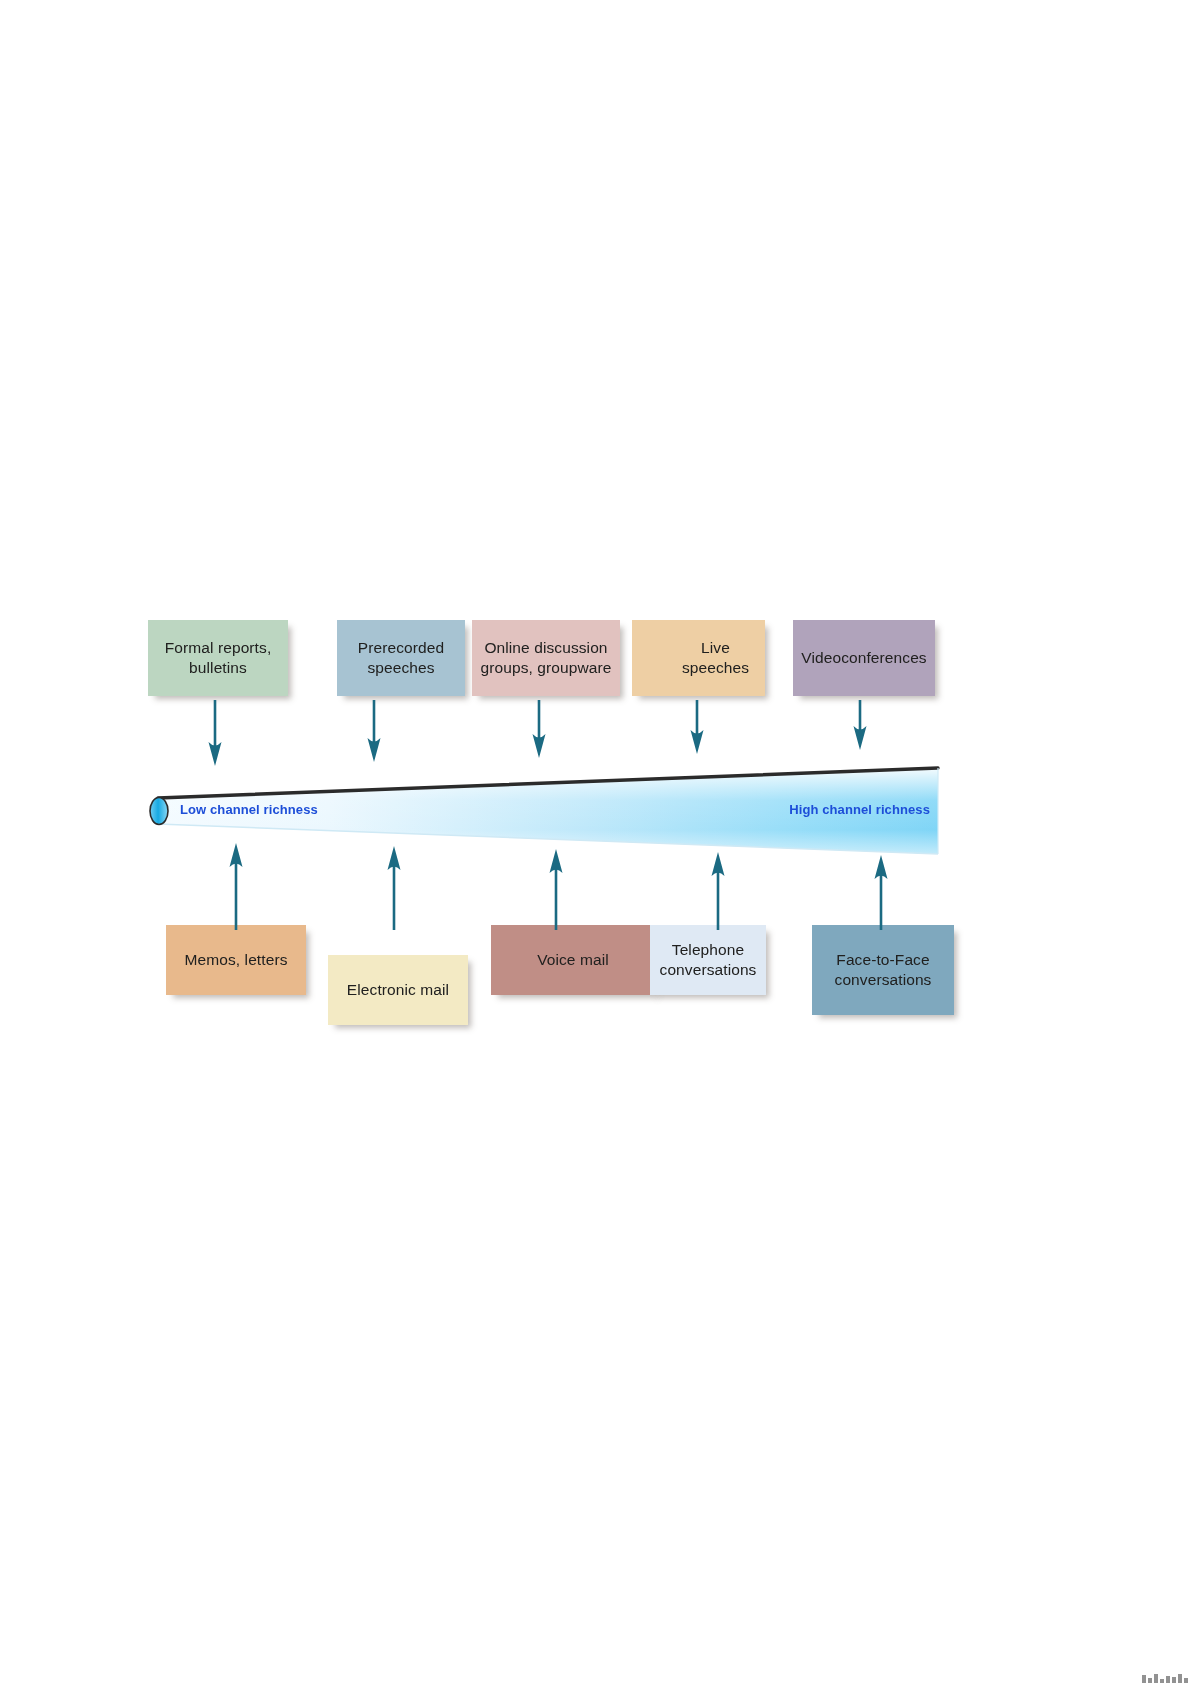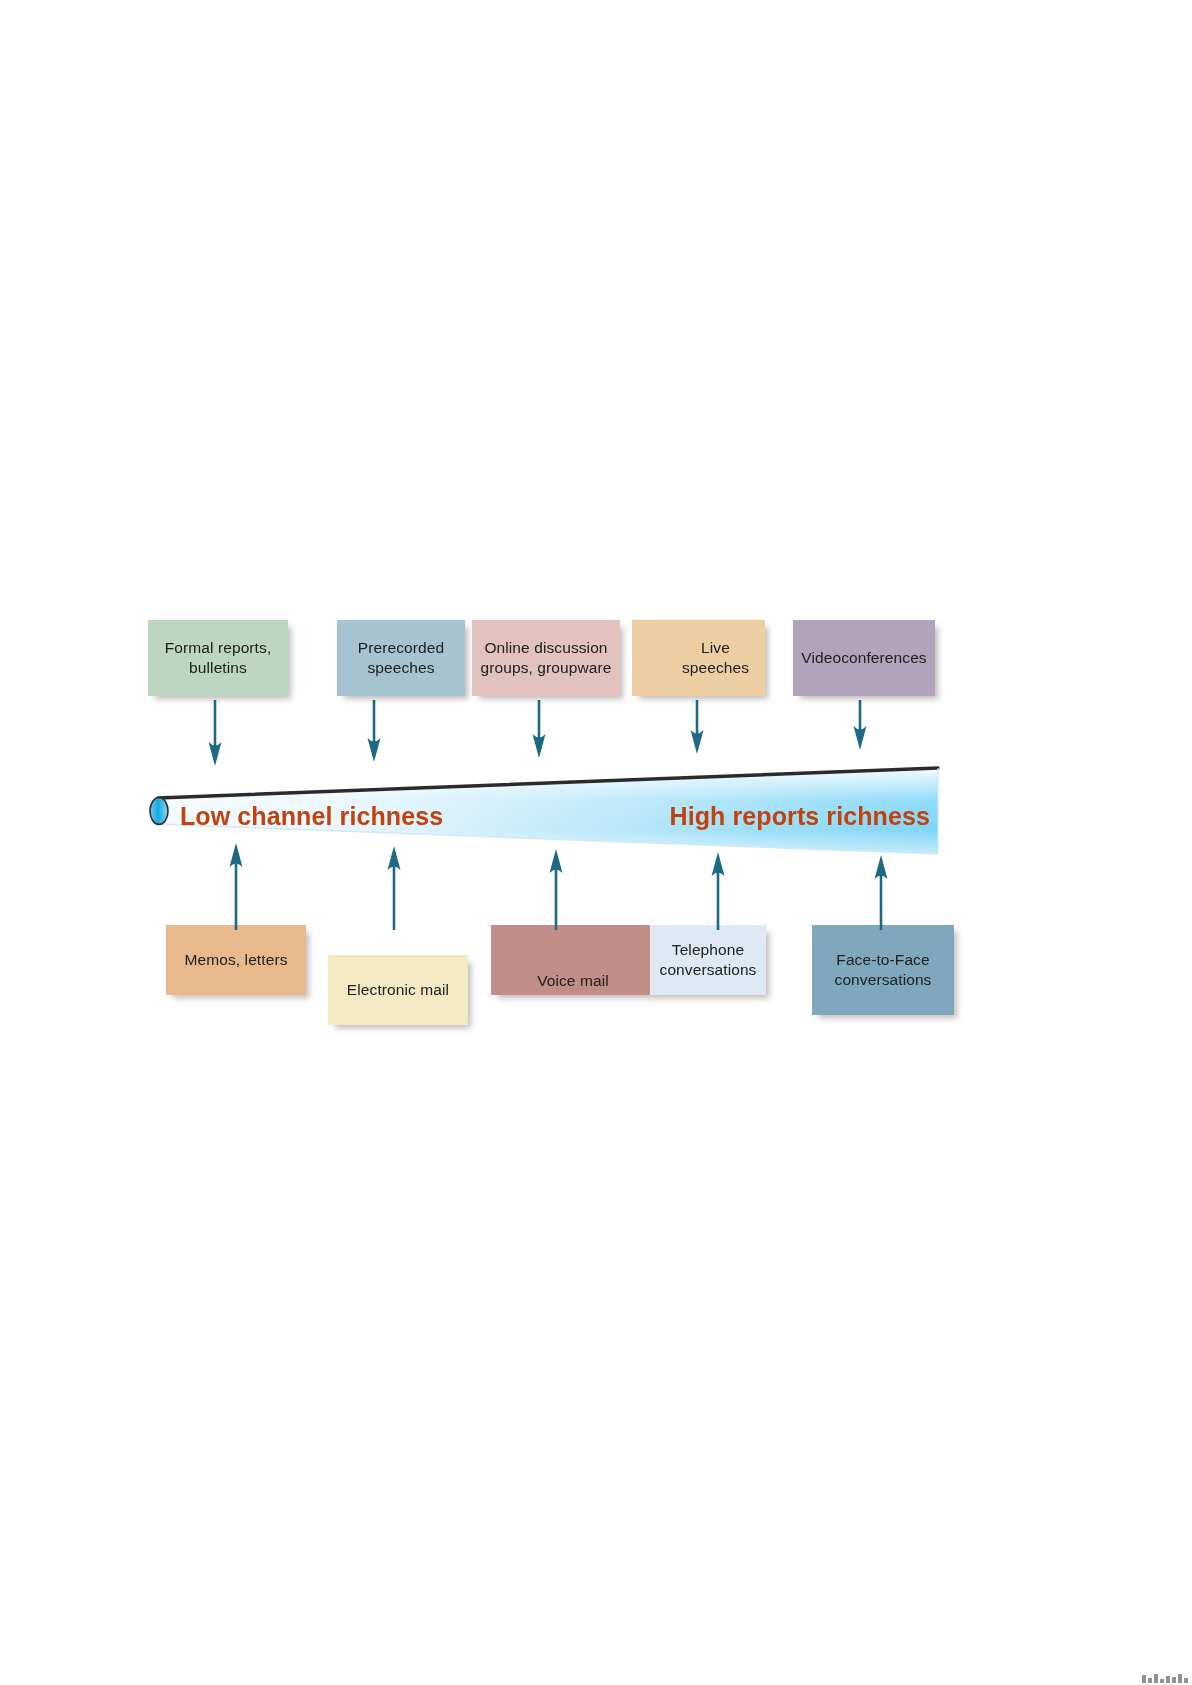--- a/index.html
+++ b/index.html
@@ -69,22 +69,22 @@
     top: 762px;
     width: 800px;
     height: 98px;
   }
   #cyl-svg { display: block; }
 
   .cyl-text {
     position: absolute;
     font-family: "Liberation Sans", sans-serif;
     font-weight: bold;
-    font-size: 25px;
-    color: #c2410c;
+    font-size: 13px;
+    color: #1d4ed8;
     letter-spacing: 0.1px;
     white-space: nowrap;
   }
   #low-label  { left: 32px;  top: 40px; }
   #high-label { right: 18px; top: 40px; }
 
   
   #page-artifact {
     position: absolute;
     right: 4px;
@@ -158,31 +158,31 @@
       <path d="M 10,36 L 790,6" fill="none" stroke="#2b2b2b" stroke-width="3.4" stroke-linecap="round"></path>
 
       <path d="M 10,62 L 790,92" fill="none" stroke="#cfe9f5" stroke-width="1.4"></path>
 
       <ellipse cx="11" cy="49" rx="9" ry="13.5" fill="url(#capGrad)" stroke="#2b2b2b" stroke-width="1.6"></ellipse>
 
       <path d="M 790,6 L 790,92" fill="none" stroke="#cfe9f5" stroke-width="1.2"></path>
     </svg>
 
     <span class="cyl-text" id="low-label">Low channel richness</span>
-    <span class="cyl-text" id="high-label">High reports richness</span>
+    <span class="cyl-text" id="high-label">High channel richness</span>
   </div>
 
   <div class="box-row" id="bottom-row">
       <div class="node-box" style="left: 166px; top: 0px; width: 140px; height: 70px; background: rgb(232, 185, 140);">
         <span class="label">Memos, letters</span>
       </div>
       <div class="node-box" style="left: 328px; top: 0px; width: 140px; height: 70px; background: rgb(243, 234, 196); margin-top: 30px;">
         <span class="label">Electronic mail</span>
       </div>
-      <div class="node-box" style="left: 491px; top: 0px; width: 164px; height: 70px; background: rgb(192, 142, 134); align-items: flex-end;">
+      <div class="node-box" style="left: 491px; top: 0px; width: 164px; height: 70px; background: rgb(192, 142, 134);">
         <span class="label">Voice mail</span>
       </div>
       <div class="node-box" style="left: 650px; top: 0px; width: 116px; height: 70px; background: rgb(223, 233, 244);">
         <span class="label">Telephone
 conversations</span>
       </div>
       <div class="node-box" style="left: 812px; top: 0px; width: 142px; height: 90px; background: rgb(127, 168, 190); align-items: center;">
         <span class="label">Face-to-Face
 conversations</span>
       </div>

